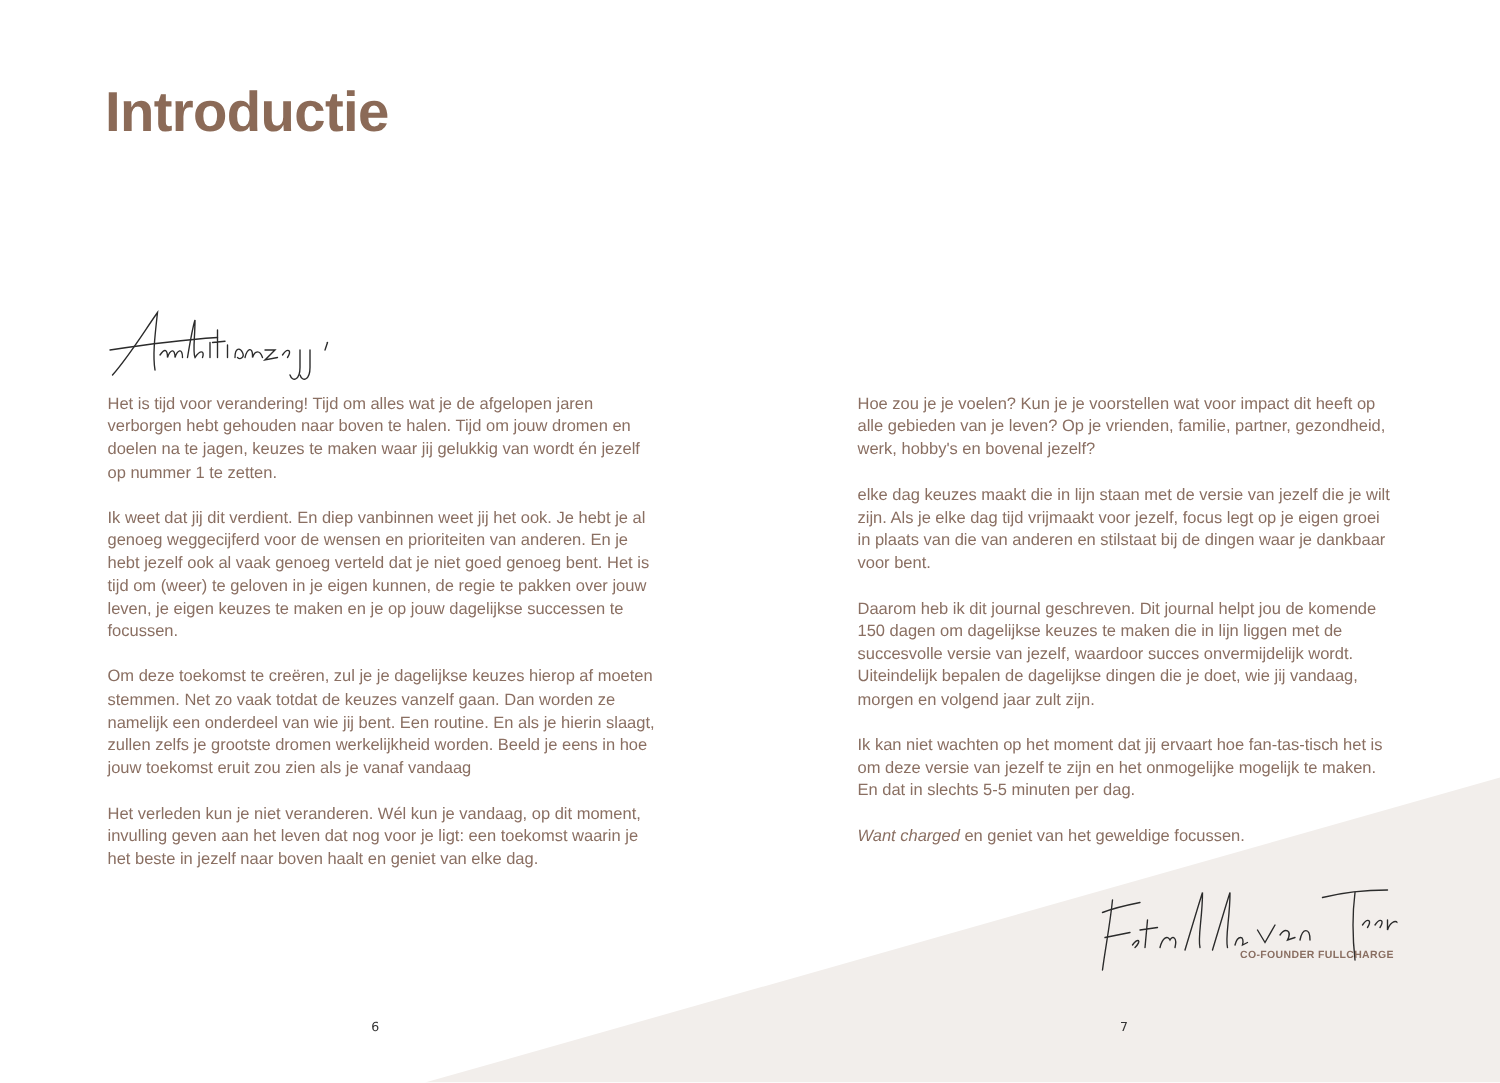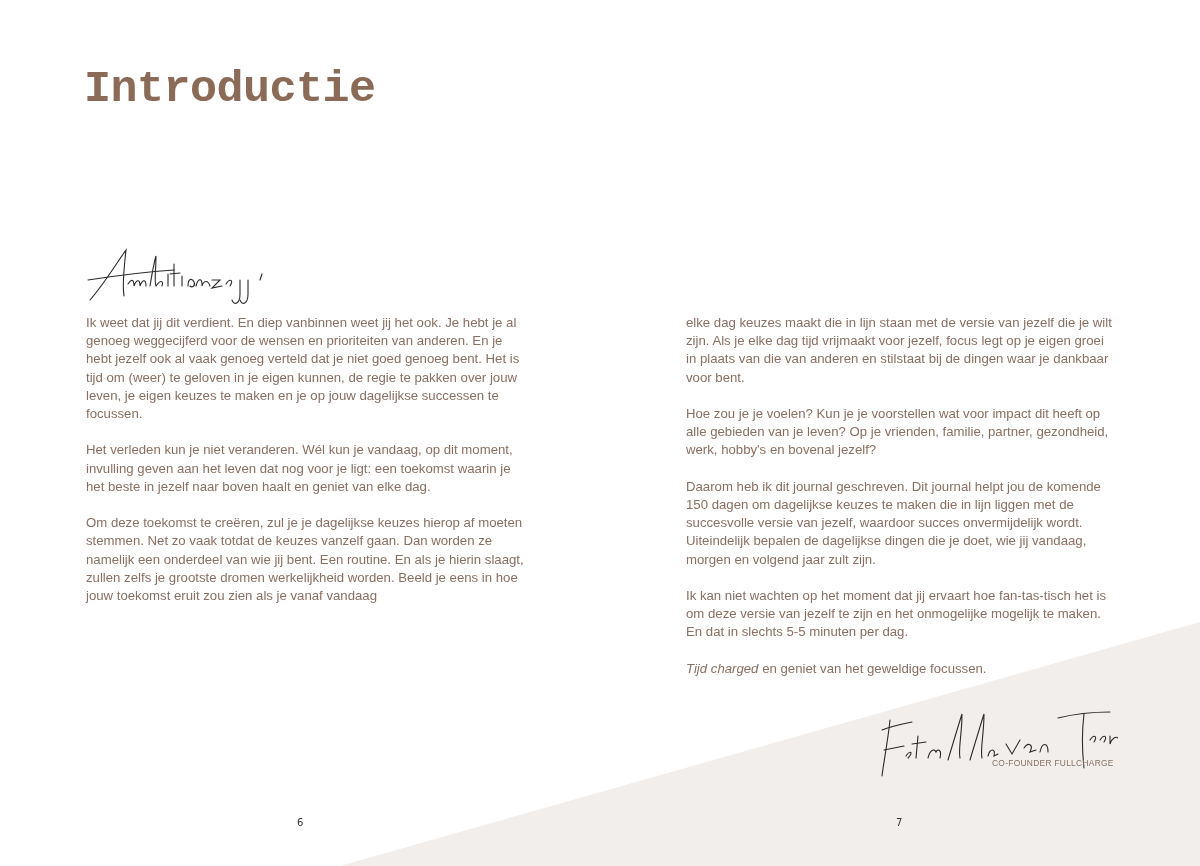--- a/index.html
+++ b/index.html
@@ -7,40 +7,40 @@
     width: 1200px; height: 866px; position: relative; overflow: hidden;
     background: #ffffff;
     font-family: "Liberation Sans", "DejaVu Sans", sans-serif;
   }
   .shape {
     position: absolute; left: 0; top: 0; width: 1200px; height: 866px;
     pointer-events: none;
   }
   .title {
     position: absolute; left: 84px; top: 64px;
-    font-family: Liberation Mono, monospace; font-weight: bold;
+    font-family: Liberation Sans, sans-serif; font-weight: bold;
     font-size: 45px; letter-spacing: -0.5px; color: #8b6a57; margin: 0;
   }
   .salutation {
     position: absolute; left: 84px; top: 244px; width: 200px; height: 64px;
   }
   .column {
     position: absolute; width: 440px;
     font-size: 13.2px; line-height: 18.2px; color: #8a6f62;
   }
   .column p { margin: 0 0 18.2px 0; }
   .col-left { left: 86px; top: 314px; }
   .col-right { left: 686px; top: 314px; width: 430px; }
   .em { font-style: italic; }
   .signature {
     position: absolute; left: 878px; top: 700px; width: 240px; height: 80px;
   }
   .role {
     position: absolute; left: 992px; top: 758px;
-    font-size: 8.4px; letter-spacing: 0.3px; color: #8a6f62; font-weight: normal;
+    font-size: 8.4px; letter-spacing: 0.3px; color: #8a6f62; font-weight: bold;
   }
   .page-num {
     position: absolute; top: 817px; font-size: 10px; color: #333;
     font-family: "DejaVu Sans", sans-serif;
   }
   .pn-left { left: 297px; }
   .pn-right { left: 896px; }
 </style>
 </head>
 <body>
@@ -63,31 +63,32 @@
     <path d="M112,42 C114,34 118,34 118,40 L118,42 C120,36 124,36 126,42"></path>
     <path d="M128,36 L136,36 L128,44 L138,42"></path>
     <path d="M142,40 C146,34 150,36 146,42"></path>
     <path d="M156,36 L156,50 C156,60 150,62 148,56"></path>
     <path d="M164,36 L164,50 C164,60 158,62 156,56"></path>
     <path d="M178,30 L176,36"></path>
   </g>
 </svg>
 
 <div class="column col-left">
+  <p>Het is tijd voor verandering! Tijd om alles wat je de afgelopen jaren verborgen hebt gehouden naar boven te halen. Tijd om jouw dromen en doelen na te jagen, keuzes te maken waar jij gelukkig van wordt én jezelf op nummer 1 te zetten.</p>
   <p>Ik weet dat jij dit verdient. En diep vanbinnen weet jij het ook. Je hebt je al genoeg weggecijferd voor de wensen en prioriteiten van anderen. En je hebt jezelf ook al vaak genoeg verteld dat je niet goed genoeg bent. Het is tijd om (weer) te geloven in je eigen kunnen, de regie te pakken over jouw leven, je eigen keuzes te maken en je op jouw dagelijkse successen te focussen.</p>
+  <p>Om deze toekomst te creëren, zul je je dagelijkse keuzes hierop af moeten stemmen. Net zo vaak totdat de keuzes vanzelf gaan. Dan worden ze namelijk een onderdeel van wie jij bent. Een routine. En als je hierin slaagt, zullen zelfs je grootste dromen werkelijkheid worden. Beeld je eens in hoe jouw toekomst eruit zou zien als je vanaf vandaag</p>
   <p>Het verleden kun je niet veranderen. Wél kun je vandaag, op dit moment, invulling geven aan het leven dat nog voor je ligt: een toekomst waarin je het beste in jezelf naar boven haalt en geniet van elke dag.</p>
-  <p>Om deze toekomst te creëren, zul je je dagelijkse keuzes hierop af moeten stemmen. Net zo vaak totdat de keuzes vanzelf gaan. Dan worden ze namelijk een onderdeel van wie jij bent. Een routine. En als je hierin slaagt, zullen zelfs je grootste dromen werkelijkheid worden. Beeld je eens in hoe jouw toekomst eruit zou zien als je vanaf vandaag</p>
 </div>
 
 <div class="column col-right">
+  <p>Hoe zou je je voelen? Kun je je voorstellen wat voor impact dit heeft op alle gebieden van je leven? Op je vrienden, familie, partner, gezondheid, werk, hobby's en bovenal jezelf?</p>
   <p>elke dag keuzes maakt die in lijn staan met de versie van jezelf die je wilt zijn. Als je elke dag tijd vrijmaakt voor jezelf, focus legt op je eigen groei in plaats van die van anderen en stilstaat bij de dingen waar je dankbaar voor bent.</p>
-  <p>Hoe zou je je voelen? Kun je je voorstellen wat voor impact dit heeft op alle gebieden van je leven? Op je vrienden, familie, partner, gezondheid, werk, hobby's en bovenal jezelf?</p>
   <p>Daarom heb ik dit journal geschreven. Dit journal helpt jou de komende 150 dagen om dagelijkse keuzes te maken die in lijn liggen met de succesvolle versie van jezelf, waardoor succes onvermijdelijk wordt. Uiteindelijk bepalen de dagelijkse dingen die je doet, wie jij vandaag, morgen en volgend jaar zult zijn.</p>
   <p>Ik kan niet wachten op het moment dat jij ervaart hoe fan-tas-tisch het is om deze versie van jezelf te zijn en het onmogelijke mogelijk te maken. En dat in slechts 5-5 minuten per dag.</p>
-  <p><span class="em">Tijd charged</span><span> en geniet van het geweldige focussen.</span></p>
+  <p><span class="em">Want charged</span><span> en geniet van het geweldige focussen.</span></p>
 </div>
 
 <svg class="signature" viewBox="0 0 240 80">
   <title>Estrella van Toor</title>
   <g fill="none" stroke="#2b2b2b" stroke-width="1.1" stroke-linecap="round">
     <path d="M12,20 C10,40 6,60 4,76"></path>
     <path d="M4,30 C14,26 24,24 34,22"></path>
     <path d="M6,50 L26,46"></path>
     <path d="M28,56 C32,50 36,52 30,58"></path>
     <path d="M40,36 L38,58 M34,44 L48,42"></path>

